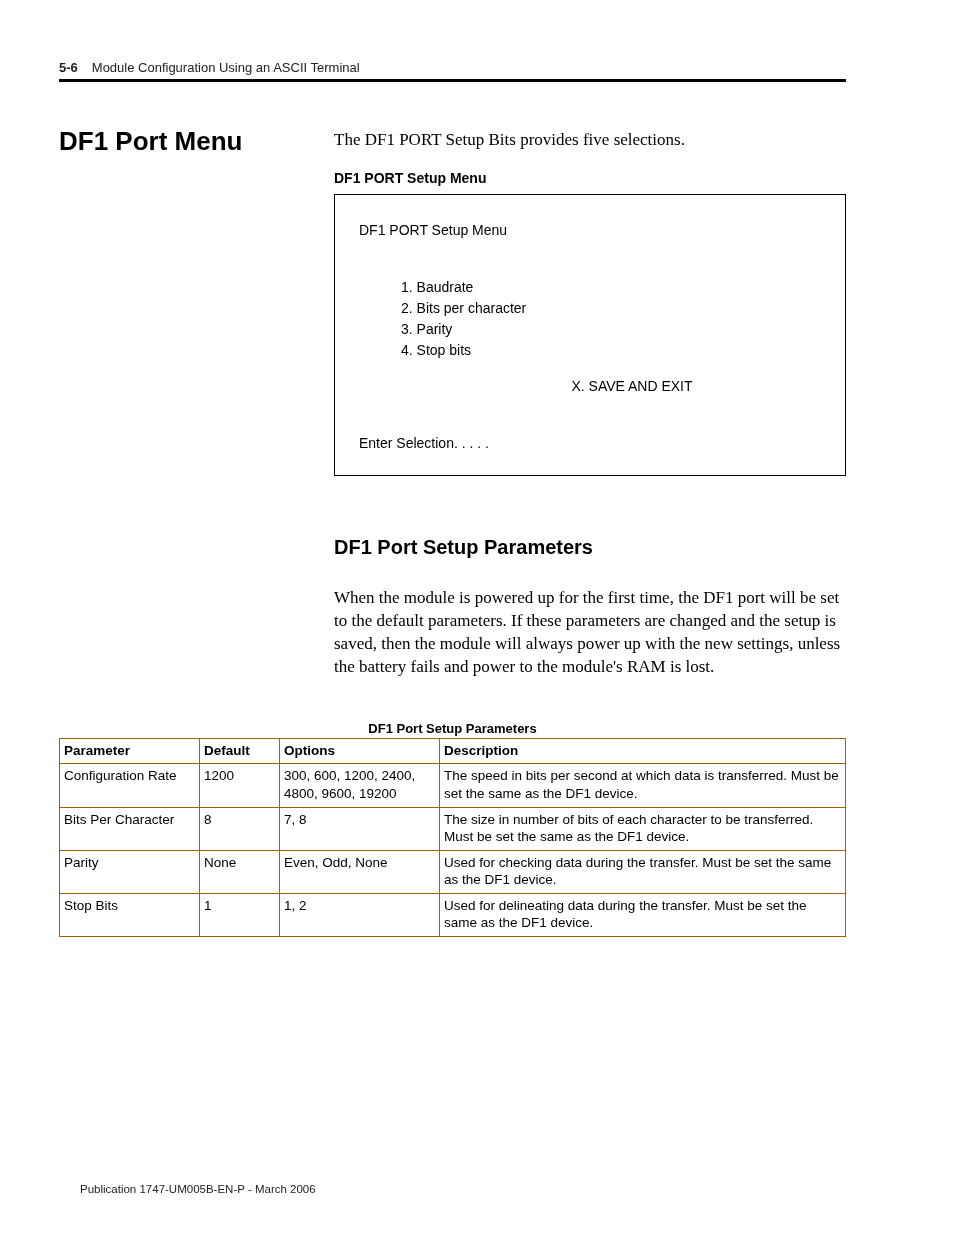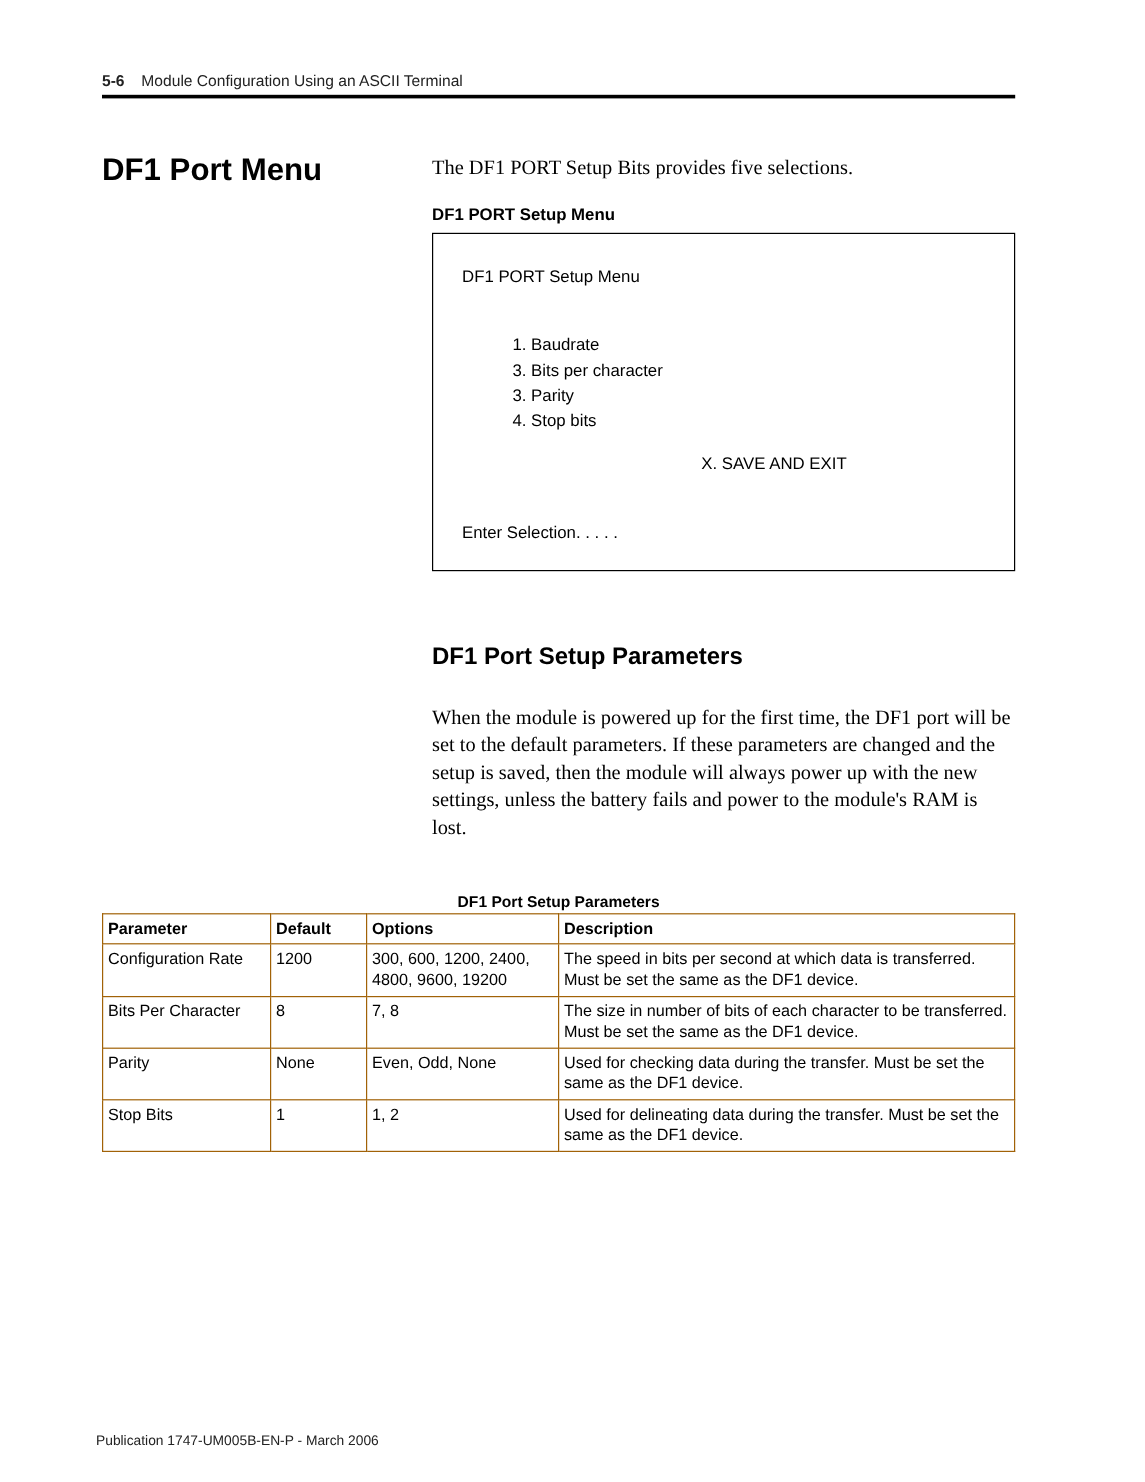--- a/index.html
+++ b/index.html
@@ -6,21 +6,21 @@
     margin: 0;
     padding: 0;
     background: #fff;
     font-family: "Times New Roman", Times, serif;
     color: #000;
     width: 954px;
   }
   .page {
     width: 926px;
     min-height: 1235px;
-    padding: 60px 80px 40px 85px;
+    padding: 60px 80px 40px 59px;
     box-sizing: border-box;
     position: relative;
   }
   .header-row {
     display: flex;
     align-items: baseline;
     font-family: Helvetica, Arial, sans-serif;
     font-size: 13px;
     color: #222;
     margin-bottom: 4px;
@@ -128,21 +128,21 @@
     line-height: 1.3;
   }
   table.params th {
     font-weight: 700;
   }
   .col-param { width: 140px; }
   .col-default { width: 80px; }
   .col-options { width: 160px; }
   .footer {
     position: absolute;
-    bottom: 28px;
+    bottom: 40px;
     left: 80px;
     font-family: Helvetica, Arial, sans-serif;
     font-size: 11.5px;
     color: #222;
   }
 </style>
 </head>
 <body>
 
 <div class="page">
@@ -158,21 +158,21 @@
       <h1 class="section-title">DF1 Port Menu</h1>
     </div>
     <div class="right-col">
       <p class="body-serif">The DF1 PORT Setup Bits provides five selections.</p>
       <div class="sub-bold">DF1 PORT Setup Menu</div>
 
       <div class="menu-box">
         <div class="menu-title">DF1  PORT Setup Menu</div>
         <div class="menu-items">
           <div>1. Baudrate</div>
-          <div>3. Bits per character</div>
+          <div>2. Bits per character</div>
           <div>3. Parity</div>
           <div>4. Stop bits</div>
           <div class="menu-exit">X. SAVE AND EXIT</div>
         </div>
         <div class="menu-enter">Enter Selection. . . . .</div>
       </div>
 
       <h2 class="h3">DF1 Port Setup Parameters</h2>
       <p class="body-serif">When the module is powered up for the first time, the DF1 port will be set to the default parameters. If these parameters are changed and the setup is saved, then the module will always power up with the new settings, unless the battery fails and power to the module's RAM is lost.</p>
     </div>

